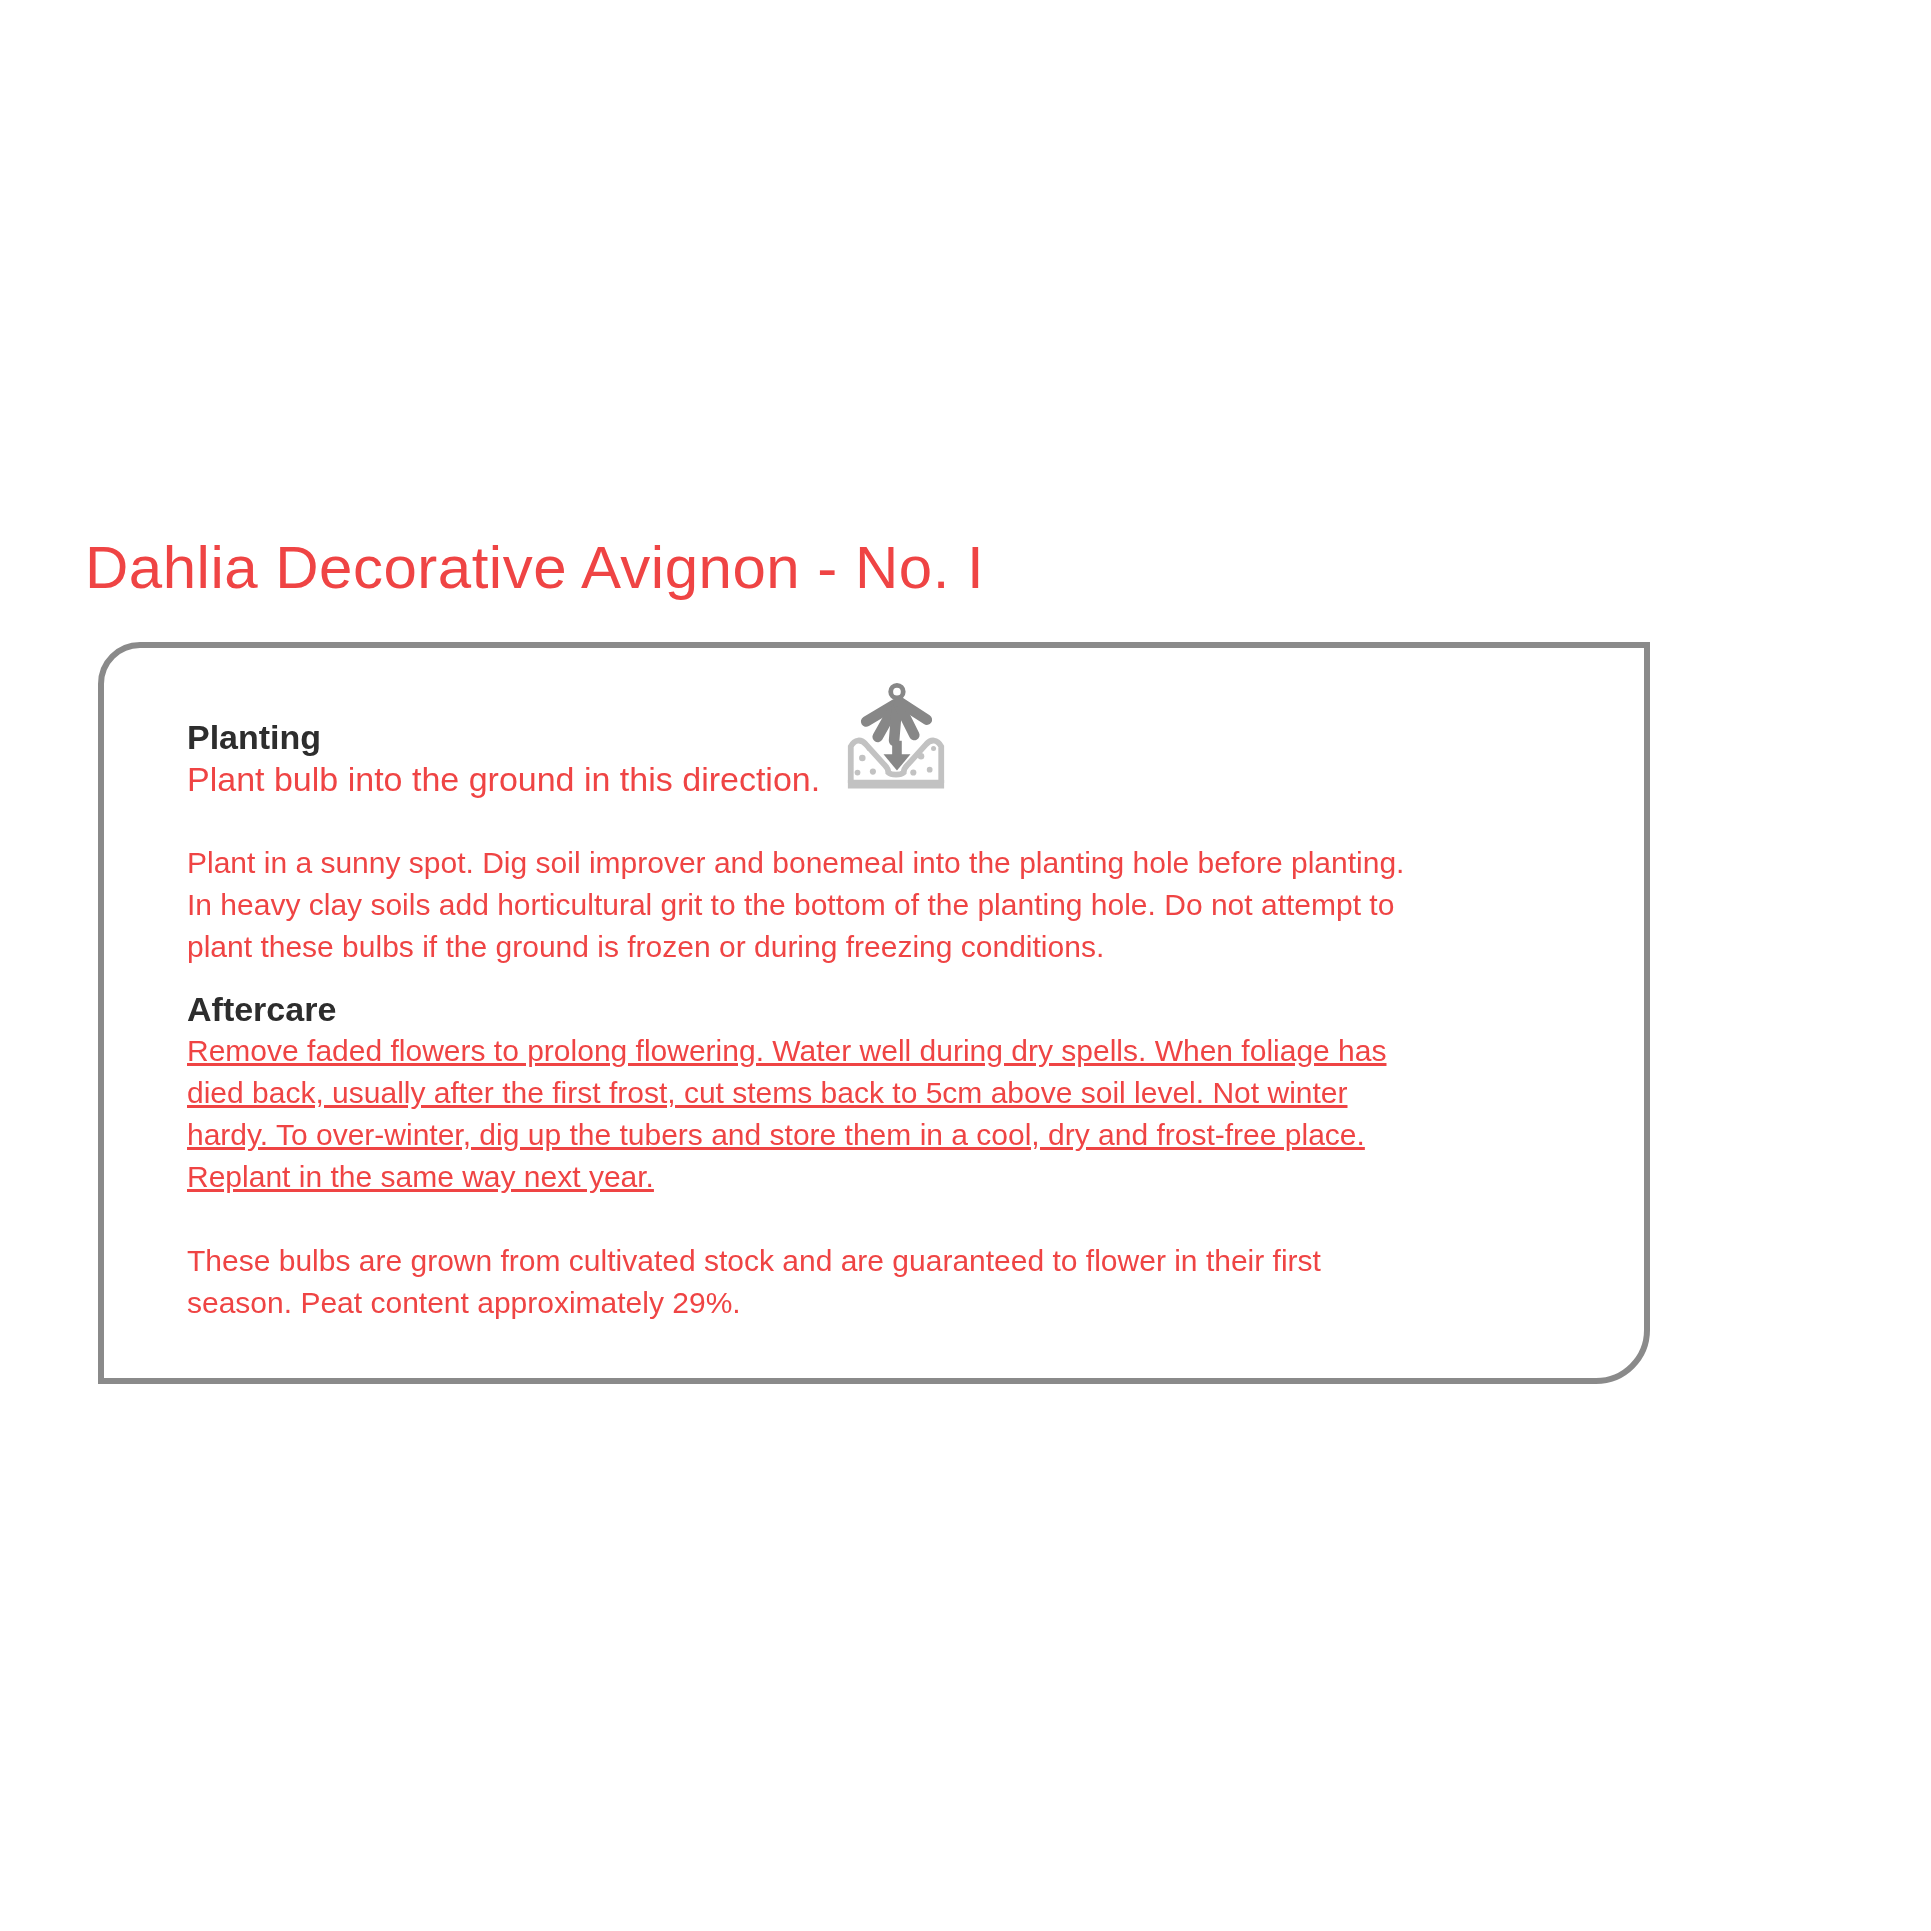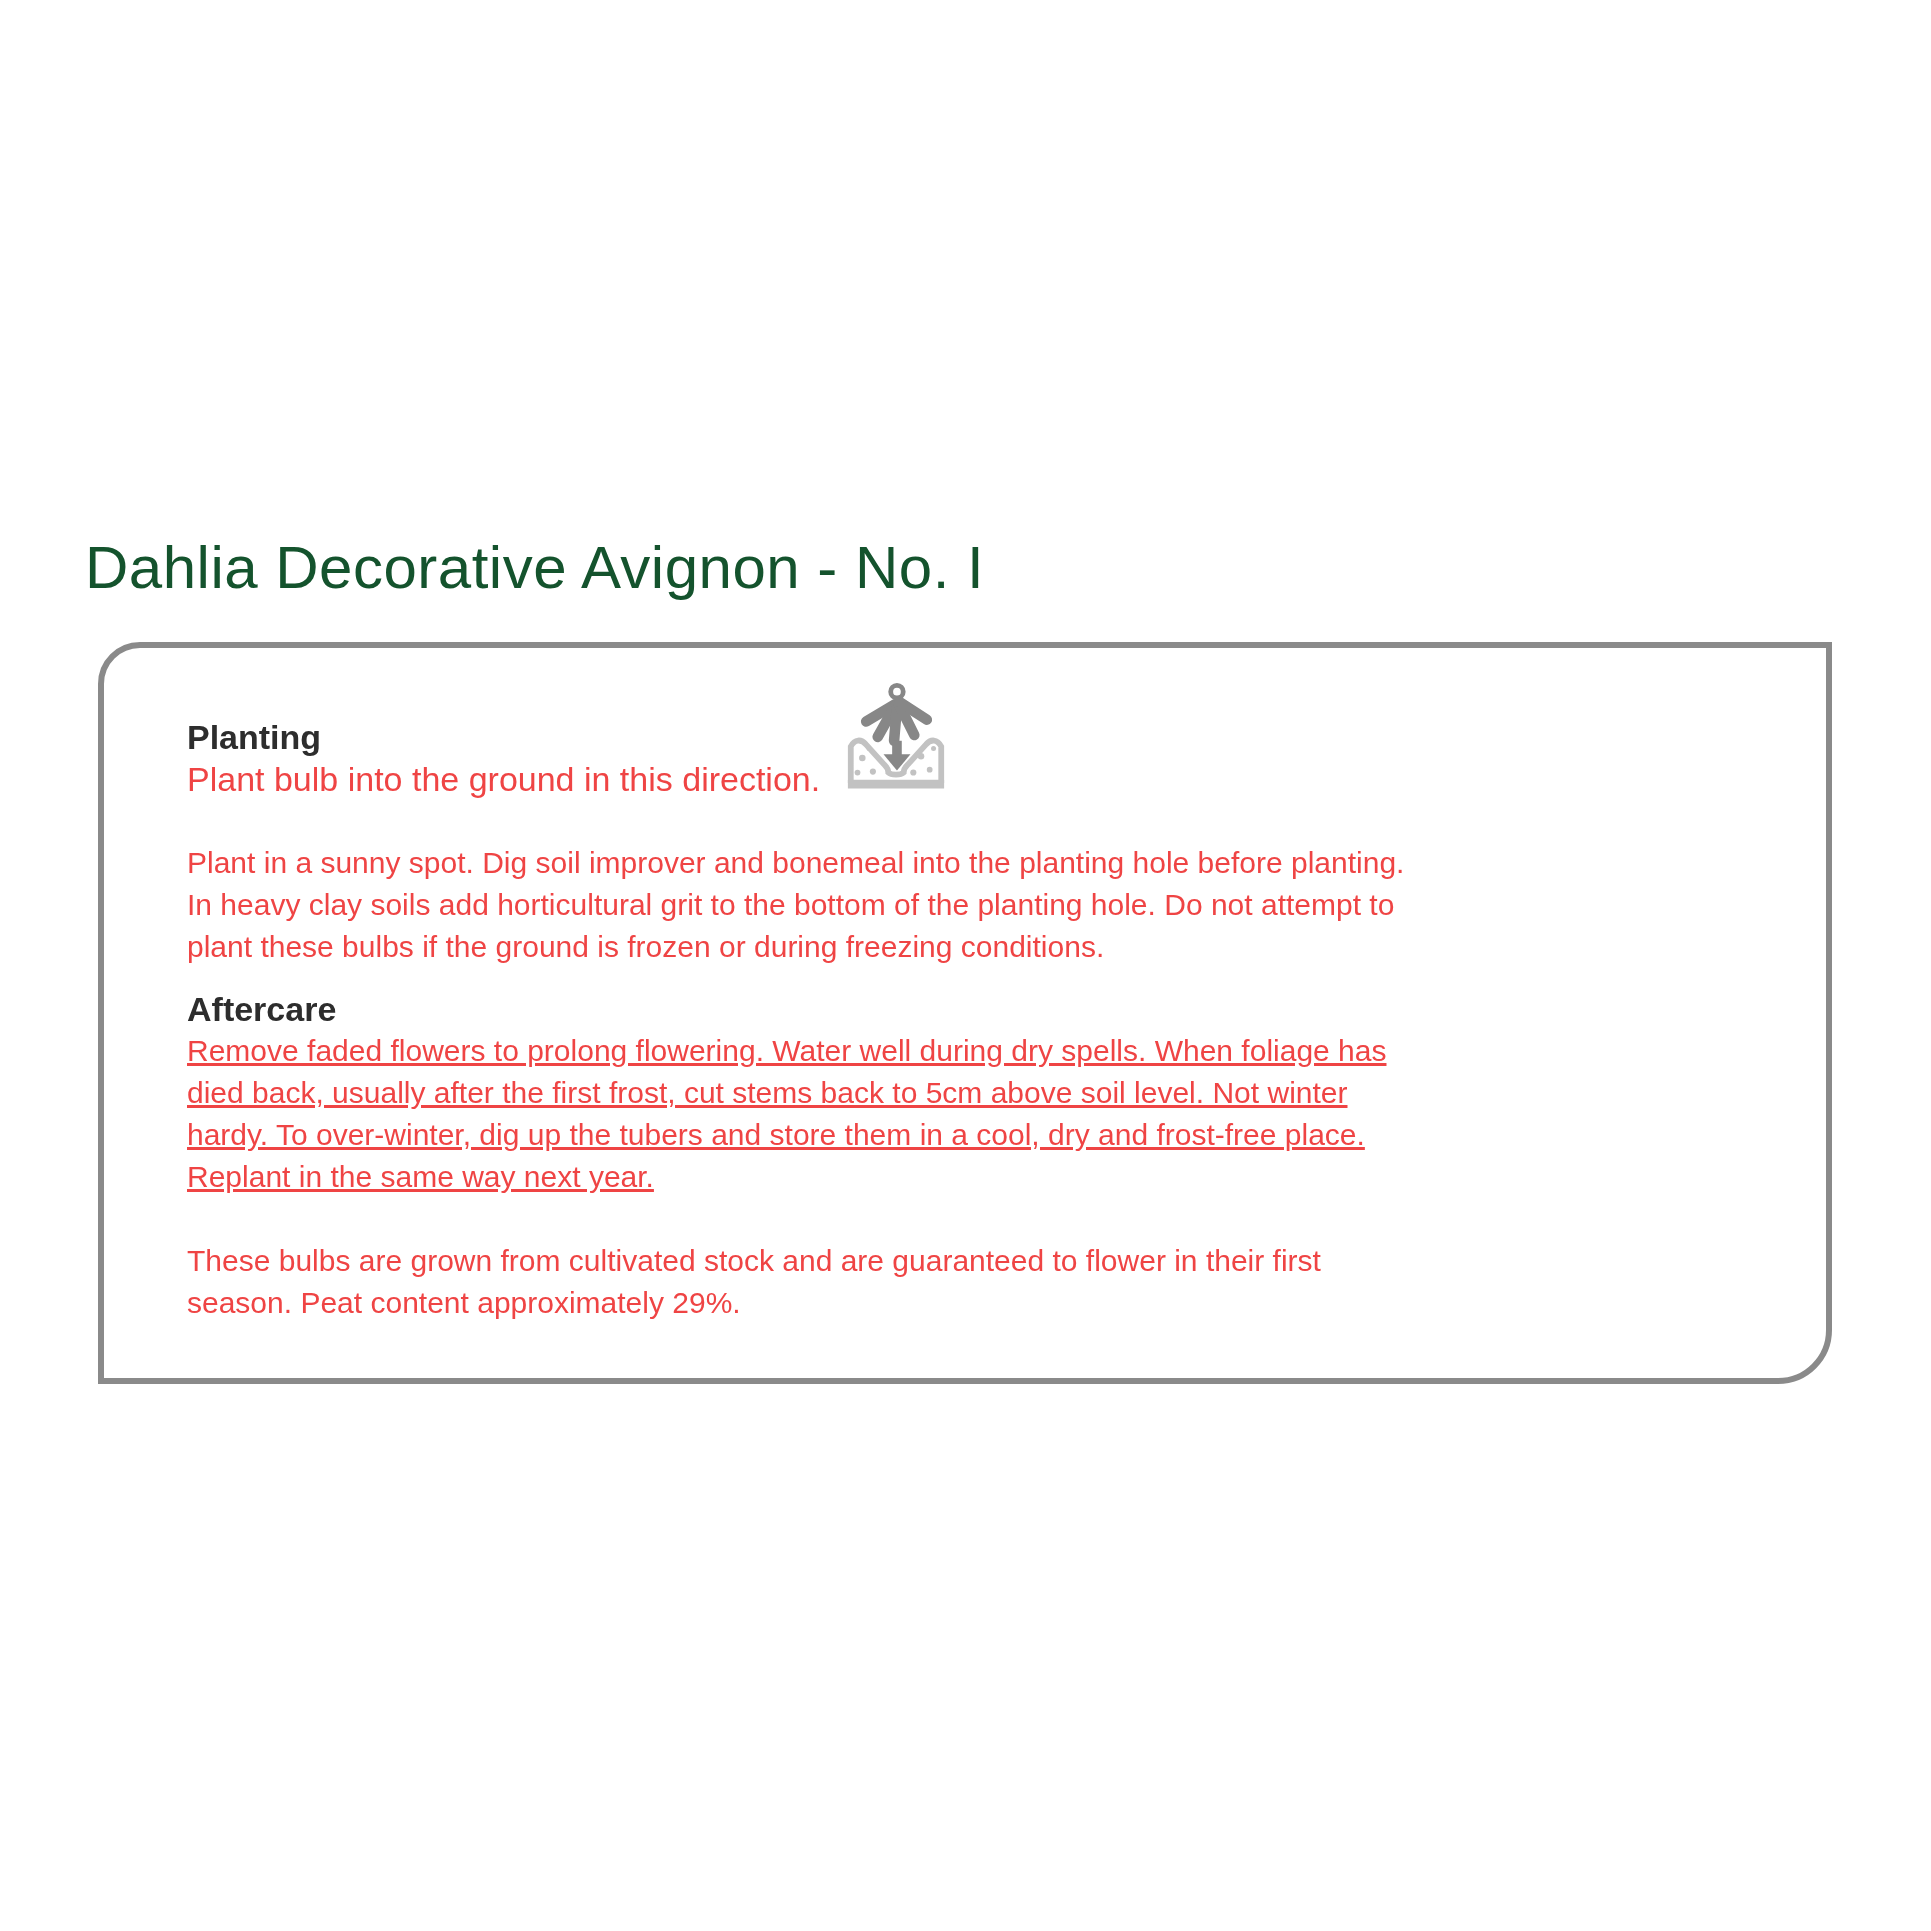--- a/index.html
+++ b/index.html
@@ -15,28 +15,28 @@
     color: #3c3c3c;
   }
   .page-title {
     position: absolute;
     left: 85px;
     top: 533px;
     margin: 0;
     font-size: 60px;
     font-weight: 400;
     letter-spacing: 0.5px;
-    color: #14532d;
+    color: #ef4444;
     white-space: nowrap;
   }
   .care-card {
     position: absolute;
     left: 98px;
     top: 642px;
-    width: 1734px;
+    width: 1552px;
     height: 742px;
     box-sizing: border-box;
     border: 6.8px solid #8a8a8a;
     border-radius: 42px 0 54px 0;
     background: #ffffff;
     padding: 68px 46px 39px 83px;
   }
   .section-heading {
     font-size: 34px;
     line-height: 42px;

